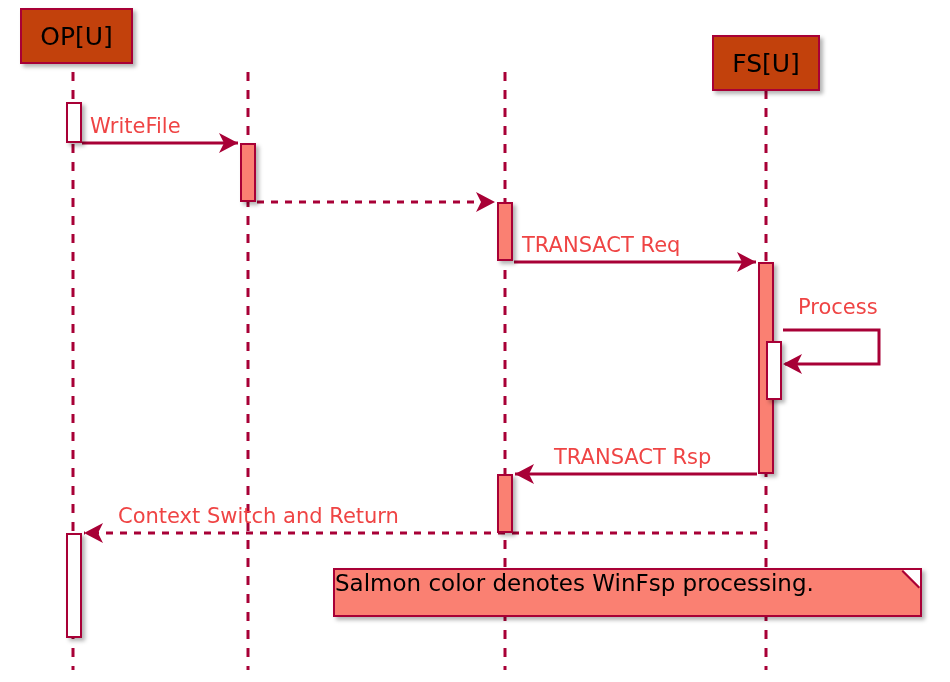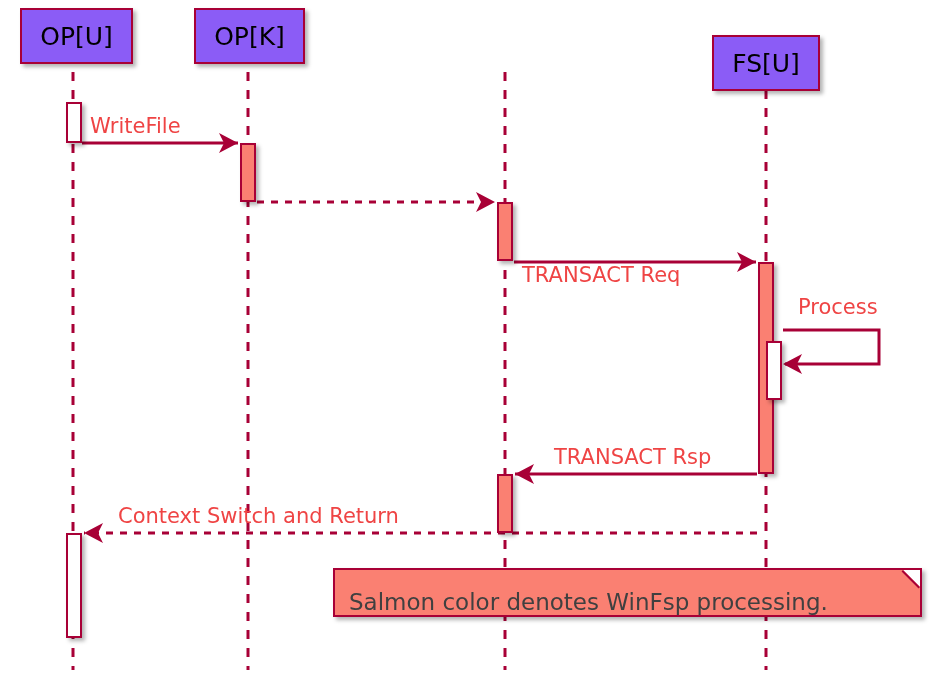--- a/index.html
+++ b/index.html
@@ -9,21 +9,21 @@
     font-family:"DejaVu Sans","Liberation Sans",sans-serif;
     overflow:hidden;
   }
   #diagram{position:relative;width:950px;height:682px;}
   #svg-layer{position:absolute;left:0;top:0;width:950px;height:682px;}
 
   
   .participant{
     position:absolute;
     box-sizing:border-box;
-    background:#8b5cf6;
+    background:#c2410c;
     border:2px solid #A80036;
     box-shadow:3px 3px 4px rgba(0,0,0,0.30);
     display:flex;align-items:center;justify-content:center;
     font-size:25px;color:#000000;line-height:1;
   }
 
   
   .activation{
     position:absolute;
     box-sizing:border-box;
@@ -42,24 +42,23 @@
     line-height:1;
   }
 
   
   .note{
     position:absolute;
     box-sizing:border-box;
     background:#FA8072;
     border:2px solid #A80036;
     box-shadow:3px 3px 4px rgba(0,0,0,0.30);
-    display:flex;align-items:flex-end;
+    display:flex;align-items:flex-start;
     font-size:23px;
-    color:#404040;
-    padding-left:14px;
+    color:#000000;
     white-space:nowrap;
   }
   .note-fold{
     position:absolute;
     width:0;height:0;
     border-left:17px solid #FA8072;
     border-top:17px solid #ffffff;
   }
   .note-fold-line{
     position:absolute;
@@ -97,37 +96,34 @@
         <line x1="757" y1="474" x2="515" y2="474" stroke="#A80036" stroke-width="3"></line>
         <polygon points="515,474 534,464 529,474 534,484" fill="#A80036"></polygon>
         <line x1="757" y1="533" x2="84" y2="533" stroke="#A80036" stroke-width="3" stroke-dasharray="7,7"></line>
         <polygon points="84,533 103,523 98,533 103,543" fill="#A80036"></polygon>
       </g>
   </svg>
 
   <div class="participant" id="p-op_u" style="left: 20px; top: 8px; width: 113px; height: 56px;">
     <span>OP[U]</span>
   </div>
-  <div class="participant" id="p-op_k" style="left: 194px; top: 8px; width: 111px; height: 56px;">
-    <span>OP[K]</span>
-  </div>
   <div class="participant" id="p-fs_u" style="left: 712px; top: 8px; width: 108px; height: 56px; margin-top: 27px;">
     <span>FS[U]</span>
   </div>
 
   <div class="activation white" id="a-act_op_u_1" style="left: 66px; top: 102px; width: 16px; height: 41px;"></div>
   <div class="activation salmon" id="a-act_op_k_1" style="left: 240px; top: 143px; width: 16px; height: 59px;"></div>
   <div class="activation salmon" id="a-act_fs_k_1" style="left: 497px; top: 202px; width: 16px; height: 59px;"></div>
   <div class="activation salmon" id="a-act_fs_u_1" style="left: 758px; top: 262px; width: 16px; height: 212px;"></div>
   <div class="activation white" id="a-act_fs_u_2" style="left: 766px; top: 341px; width: 16px; height: 59px;"></div>
   <div class="activation salmon" id="a-act_fs_k_2" style="left: 497px; top: 474px; width: 16px; height: 59px;"></div>
   <div class="activation white" id="a-act_op_u_2" style="left: 66px; top: 533px; width: 16px; height: 105px;"></div>
 
   <div class="msg-label" id="m-msg_writefile" style="left: 90px; top: 116px;">WriteFile</div>
-  <div class="msg-label" id="m-msg_transact_req" style="left: 522px; top: 235px; margin-top: 30px;">TRANSACT Req</div>
+  <div class="msg-label" id="m-msg_transact_req" style="left: 522px; top: 235px;">TRANSACT Req</div>
   <div class="msg-label" id="m-msg_process" style="left: 798px; top: 297px;">Process</div>
   <div class="msg-label" id="m-msg_transact_rsp" style="left: 554px; top: 447px;">TRANSACT Rsp</div>
   <div class="msg-label" id="m-msg_context_switch_return" style="left: 118px; top: 506px;">Context Switch and Return</div>
 
   <div class="note" id="note-box" style="left: 333px; top: 568px; width: 589px; height: 49px;">
     <span>Salmon color denotes WinFsp processing.</span>
   </div>
   <div class="note-fold" id="note-fold" style="left: 903px; top: 570px; border-left-width: 17px; border-top-width: 17px;"></div>
   <div class="note-fold-line" id="note-fold-line" style="left: 903px; top: 570px; width: 24.0416px; transform: rotate(45deg);"></div>
 

